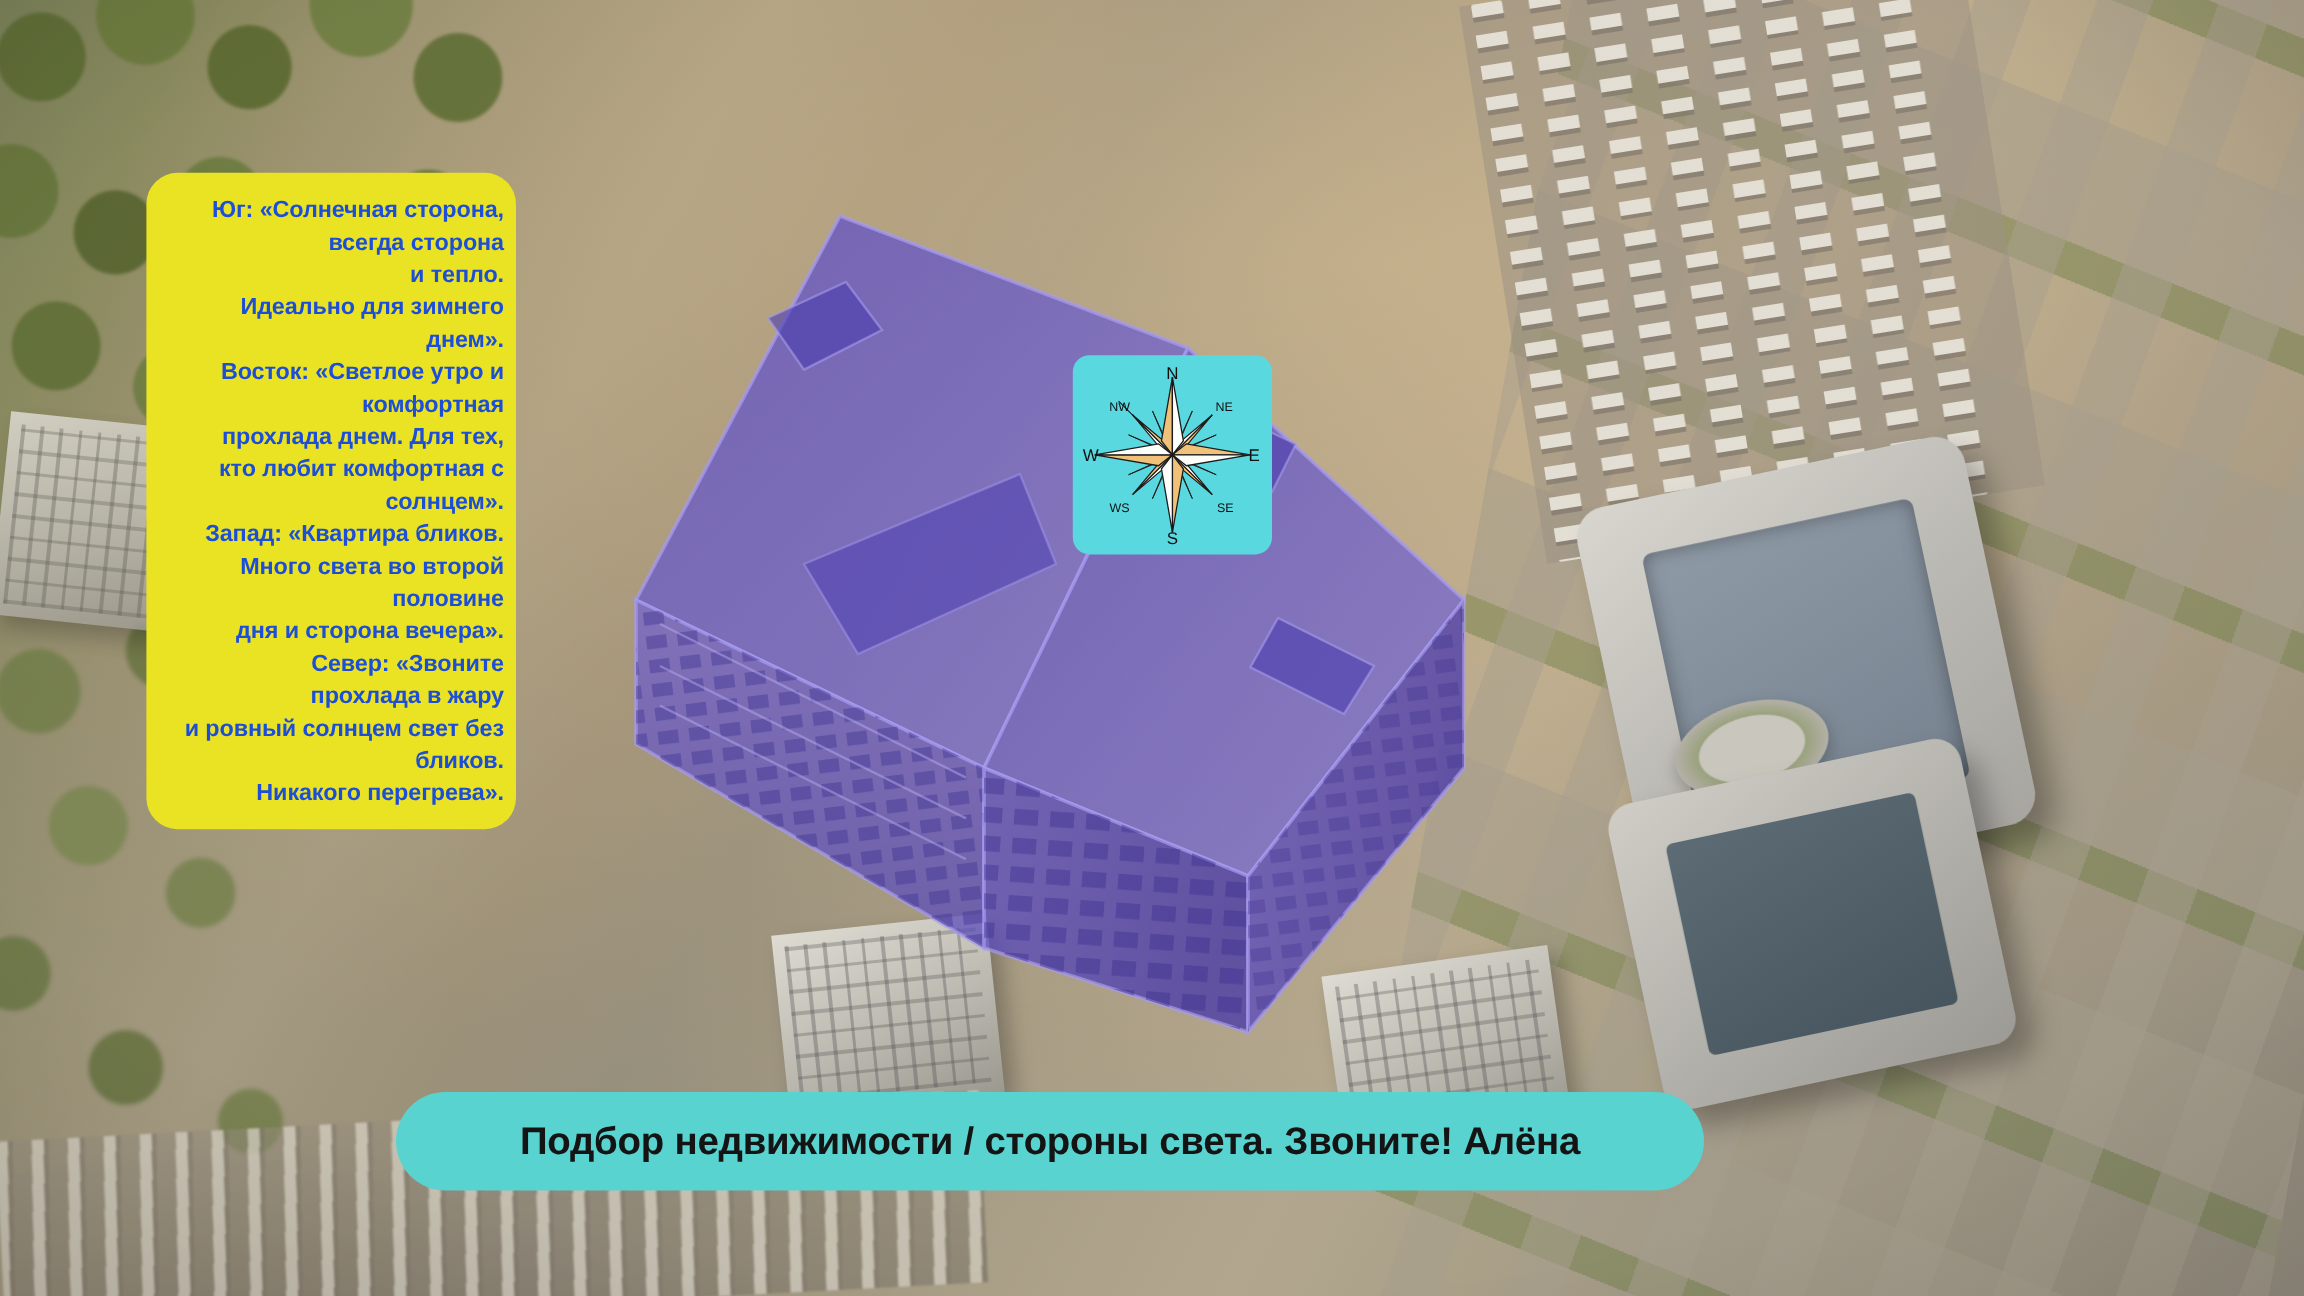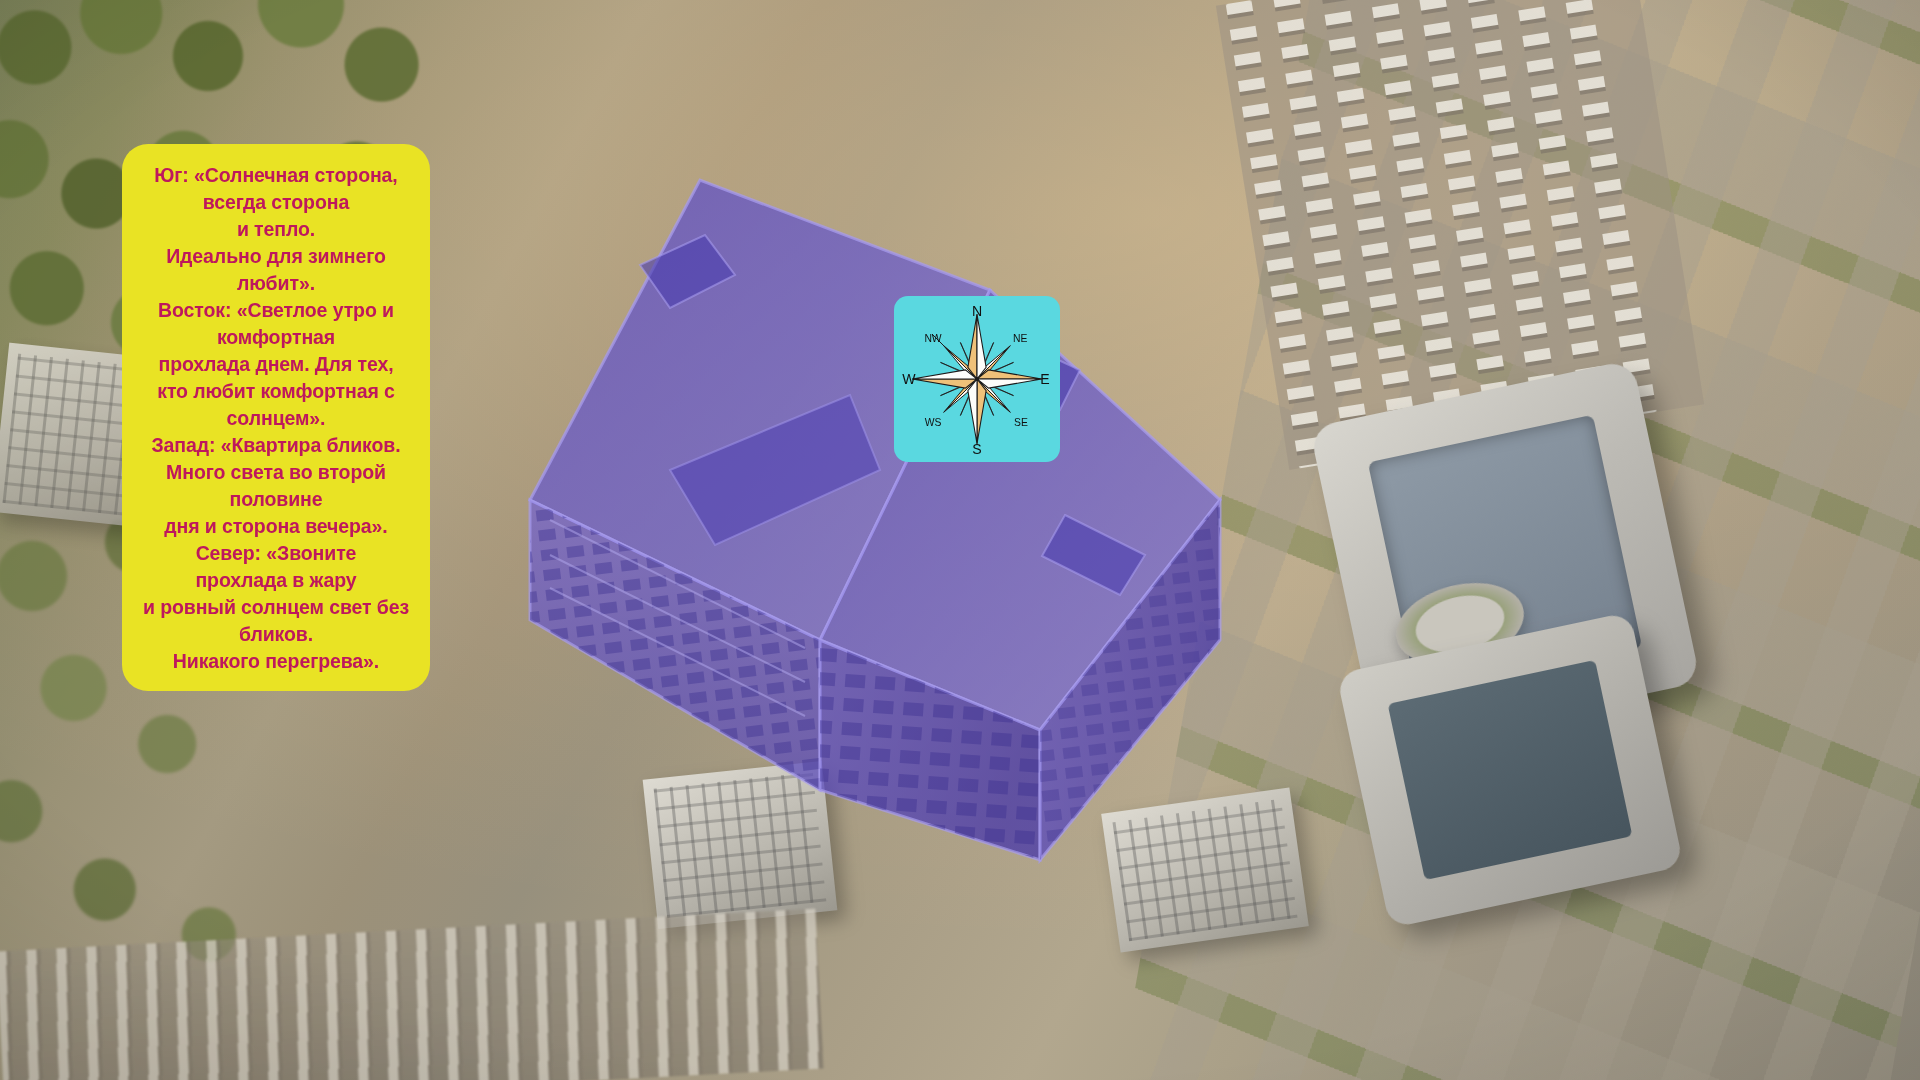--- a/index.html
+++ b/index.html
@@ -227,25 +227,25 @@
     left: 122px;
     top: 144px;
     width: 308px;
     padding: 18px 10px 16px;
     background: #e9e324;
     border-radius: 26px;
     box-sizing: border-box;
   }
   .yellow-card p {
     margin: 0;
-    text-align: center;
+    text-align: right;
     font-weight: bold;
     font-size: 19.5px;
     line-height: 27px;
-    color: #be185d;
+    color: #1d4ed8;
     letter-spacing: -0.1px;
   }
 
   
   .compass {
     position: absolute;
     left: 894px;
     top: 296px;
     width: 166px;
     height: 166px;
@@ -359,21 +359,21 @@
       <polyline points="30,385 285,512" fill="none" stroke="#b3a9f0" stroke-width="2" stroke-opacity="0.5"></polyline>
       <polyline points="30,418 285,546" fill="none" stroke="#b3a9f0" stroke-width="2" stroke-opacity="0.5"></polyline>
     </svg>
   </div>
 
   <div class="yellow-card">
     <p>Юг: «Солнечная сторона,</p>
     <p>всегда сторона</p>
     <p>и тепло.</p>
     <p>Идеально для зимнего</p>
-    <p>любит».</p>
+    <p>днем».</p>
     <p>Восток: «Светлое утро и</p>
     <p>комфортная</p>
     <p>прохлада днем. Для тех,</p>
     <p>кто любит комфортная с</p>
     <p>солнцем».</p>
     <p>Запад: «Квартира бликов.</p>
     <p>Много света во второй</p>
     <p>половине</p>
     <p>дня и сторона вечера».</p>
     <p>Север: «Звоните</p>
@@ -431,14 +431,17 @@
         <text x="182" y="106" font-size="17" text-anchor="middle">E</text>
         <text x="153" y="157" font-size="12.5" text-anchor="middle">SE</text>
         <text x="100" y="190" font-size="17" text-anchor="middle">S</text>
         <text x="47" y="157" font-size="12.5" text-anchor="middle">WS</text>
         <text x="18" y="106" font-size="17" text-anchor="middle">W</text>
         <text x="47" y="56" font-size="12.5" text-anchor="middle">NW</text>
       </g>
     </svg>
   </div>
 
+  <div class="cta-banner">
+    <span>Подбор  недвижимости / стороны света. Звоните! Алёна</span>
+  </div>
 
 </div>
 
 </body></html>

